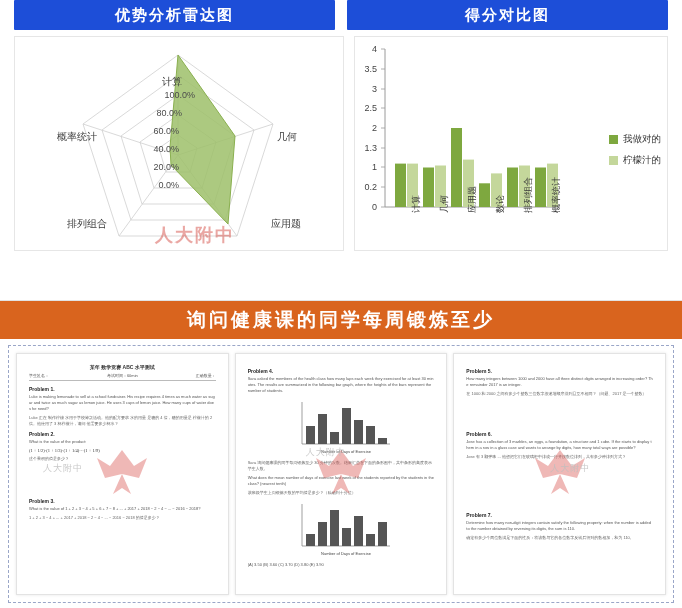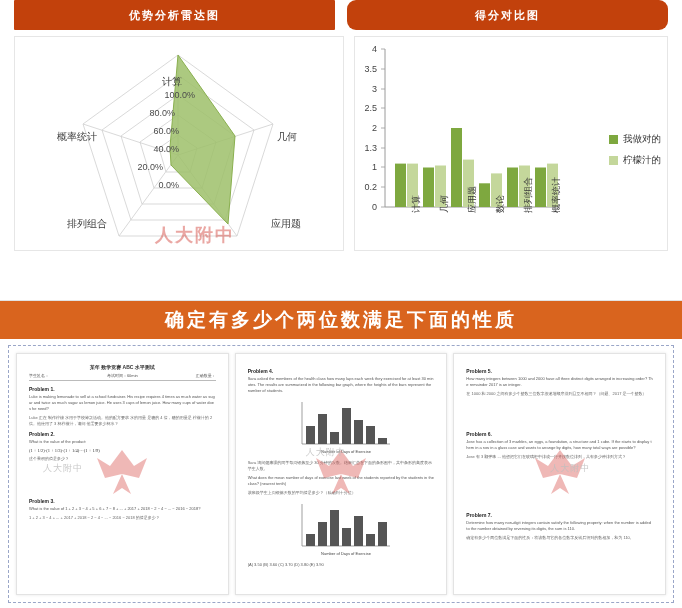--- a/index.html
+++ b/index.html
@@ -27,40 +27,40 @@
     background: #ffffff;
     border-bottom: 1px solid #e2e2e2;
   }
   .panel-headers {
     display: flex;
     width: 682px;
     height: 30px;
   }
   .panel-header {
     flex: 1 1 50%;
-    background: #c2410c;
+    background: #1d4ed8;
     color: #ffffff;
-    font-size: 11px;
+    font-size: 15px;
     font-weight: bold;
     letter-spacing: 2px;
     display: flex;
     align-items: center;
     justify-content: center;
     box-sizing: border-box;
     font-family: Liberation Serif, serif;
   }
   .panel-header.left {
     margin-left: 14px;
     margin-right: 6px;
     border-radius: 1px;
   }
   .panel-header.right {
     margin-left: 6px;
     margin-right: 14px;
-    border-radius: 9px;
+    border-radius: 1px;
   }
   .charts-row {
     display: flex;
     width: 682px;
     height: 225px;
     box-sizing: border-box;
     padding: 6px 14px 0 14px;
   }
   .chart-box {
     position: relative;
@@ -292,24 +292,24 @@
             <polygon points="163,18 220,99 213,187 156,128 155,110" fill="#9dbf6a" fill-opacity="0.85" stroke="#8ab04f" stroke-width="1"></polygon>
           </svg>
 
           <div class="radar-label" style="left:147px; top:38px;">计算</div>
           <div class="radar-label" style="left:262px; top:93px;">几何</div>
           <div class="radar-label" style="left:256px; top:180px;">应用题</div>
           <div class="radar-label" style="left:52px; top:180px;">排列组合</div>
           <div class="radar-label" style="left:42px; top:93px;">概率统计</div>
 
           <div class="radar-tick" style="left:136px; top:53px; width:44px;">100.0%</div>
-          <div class="radar-tick" style="left:116px; top:71px; width:44px;">80.0%</div>
+          <div class="radar-tick" style="left:123px; top:71px; width:44px;">80.0%</div>
           <div class="radar-tick" style="left:120px; top:89px; width:44px;">60.0%</div>
           <div class="radar-tick" style="left:120px; top:107px; width:44px;">40.0%</div>
-          <div class="radar-tick" style="left:104px; top:125px; width:44px;">20.0%</div>
+          <div class="radar-tick" style="left:120px; top:125px; width:44px;">20.0%</div>
           <div class="radar-tick" style="left:120px; top:143px; width:44px;">0.0%</div>
 
           <div class="watermark-red" style="left:140px; top:186px; font-size:18px;">人大附中</div>
         </div>
       </div>
 
       <div class="chart-box bar">
         <div class="bar-svg-wrap">
           <svg width="314" height="213" viewBox="0 0 314 213">
 
@@ -376,21 +376,21 @@
               <span class="legend-swatch" style="background:#c4d79b;"></span>
               <span>柠檬汁的</span>
             </div>
           </div>
         </div>
       </div>
 
     </div>
   </div>
 
-  <div class="banner">确定有多少个两位数满足下面的性质</div>
+  <div class="banner">询问健康课的同学每周锻炼至少</div>
 
   <div class="docs-panel">
     <div class="docs-frame"></div>
     <div class="docs-row">
 
       <div class="doc-page">
         <div class="doc-title">某年 数学竞赛 ABC 水平测试</div>
         <div class="doc-meta">
           <span>学生姓名：</span>
           <span>考试时间：60min</span>

